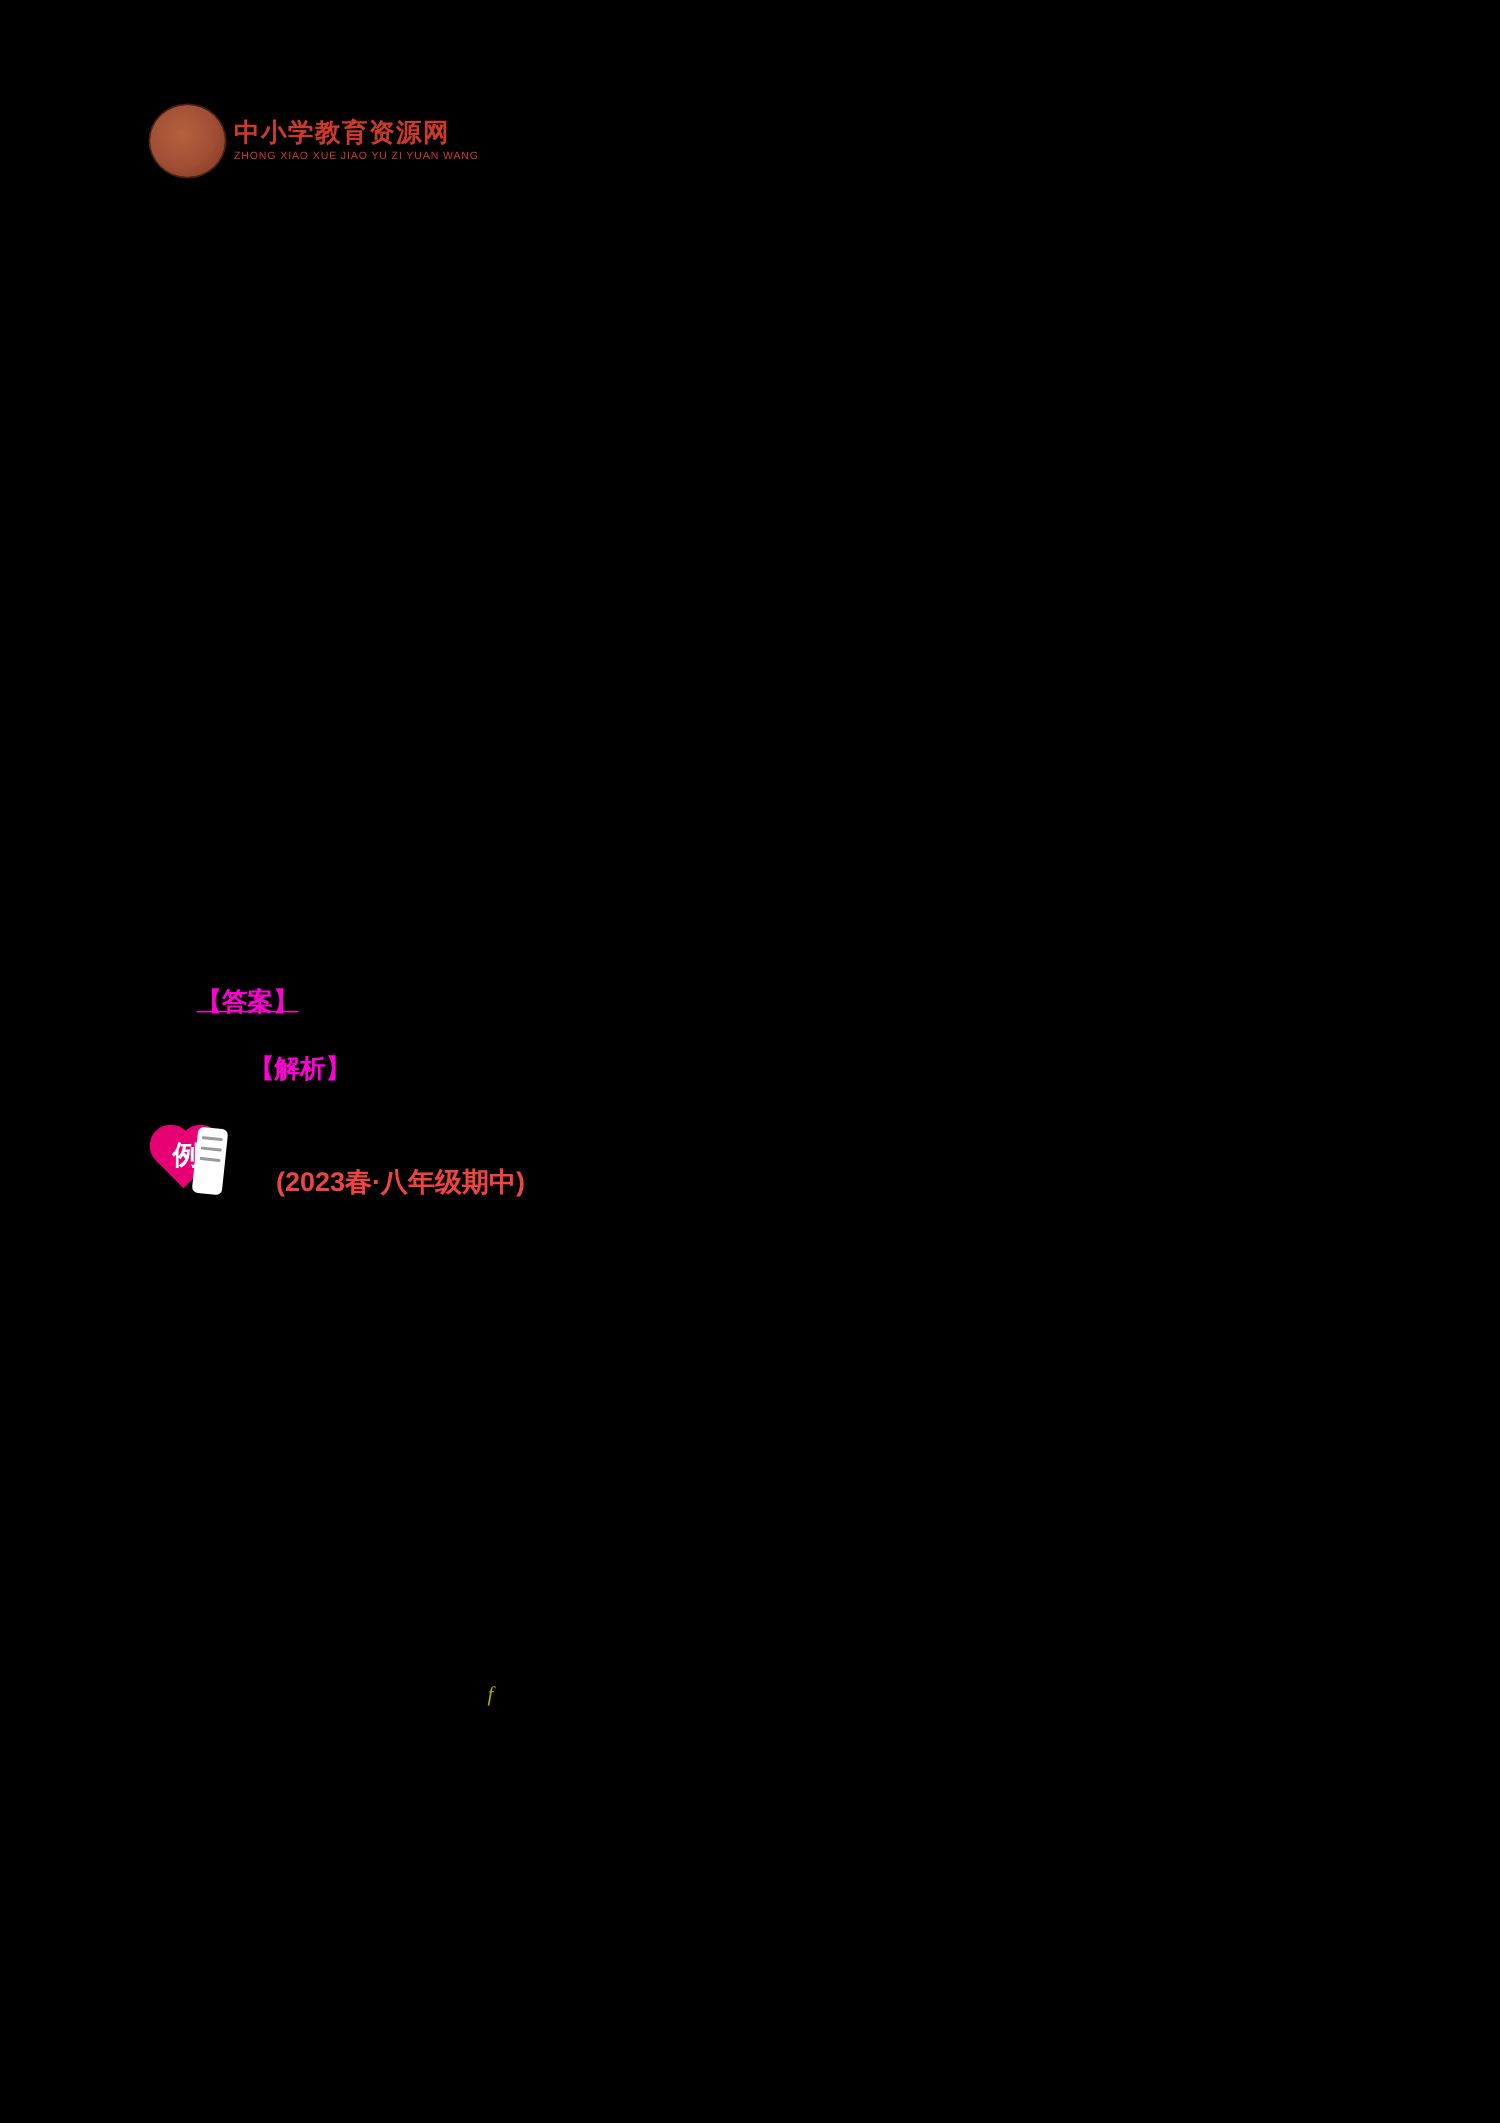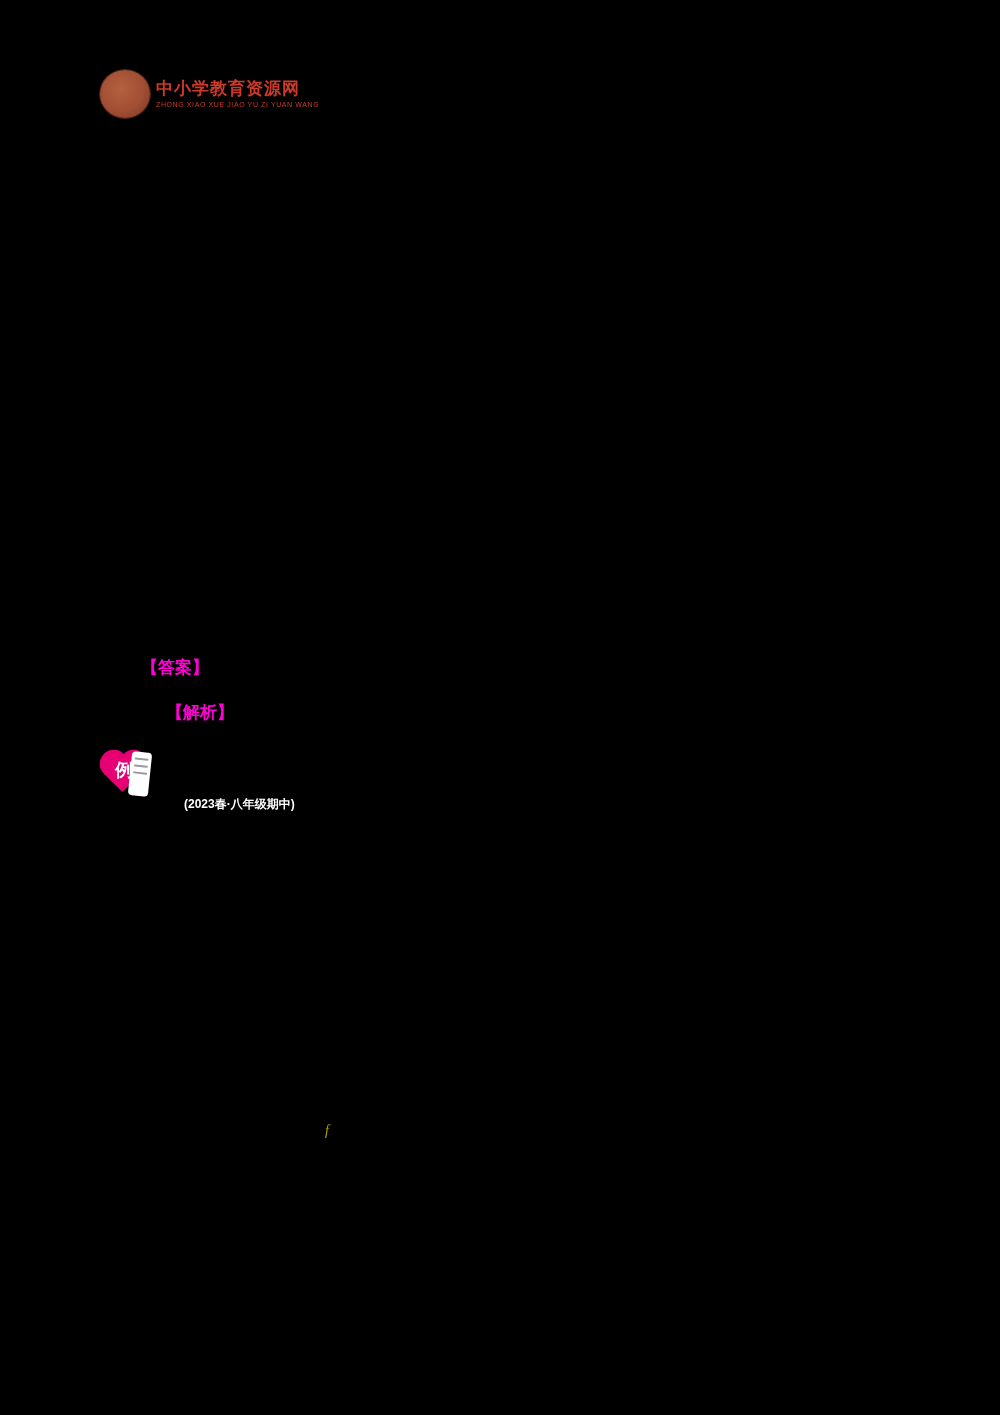--- a/index.html
+++ b/index.html
@@ -57,21 +57,21 @@
   }
 
   
   .label {
     position: absolute;
     font-size: 17px;
     font-weight: bold;
     color: #ff00d5;
     white-space: nowrap;
   }
-  .label-answer   { left: 141px; top: 656px; }
+  .label-answer   { left: 131px; top: 656px; text-decoration: underline; }
   .label-analysis { left: 146px; top: 701px; margin-left: 20px; }
 
   
   .example-badge {
     position: absolute;
     left: 96px;
     top: 742px;
     width: 62px;
     height: 62px;
   }
@@ -125,25 +125,24 @@
     background: #9a9a9a;
     margin-bottom: 5px;
     border-radius: 1px;
   }
 
   
   .citation {
     position: absolute;
     left: 184px;
     top: 776px;
-    font-size: 12px;
+    font-size: 18px;
     font-weight: bold;
-    color: #ffffff;
+    color: #ef4444;
     white-space: nowrap;
-    margin-top: 20px;
   }
 
   
   .stray {
     position: absolute;
     left: 325px;
     top: 1123px;
     font-size: 14px;
     font-style: italic;
     font-family: "Liberation Serif", "DejaVu Serif", serif;

